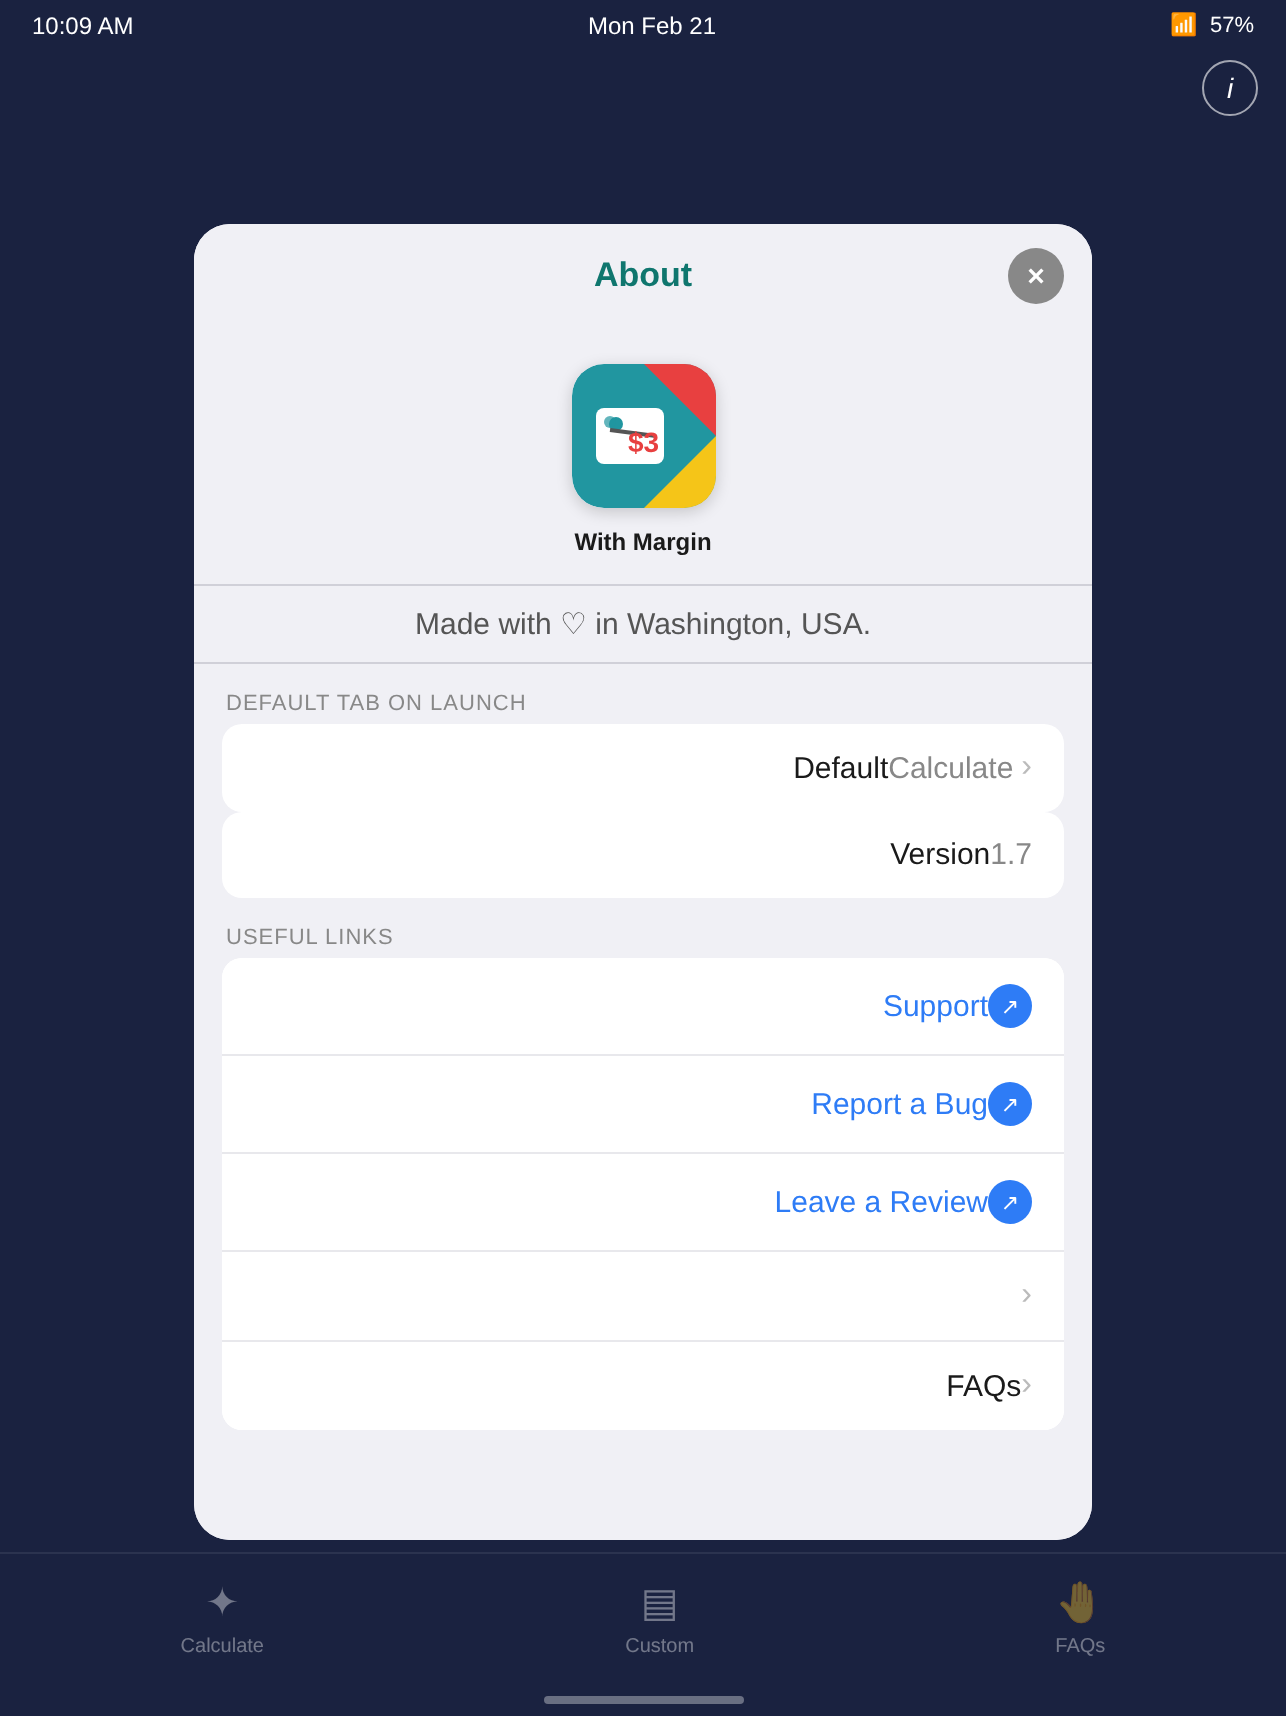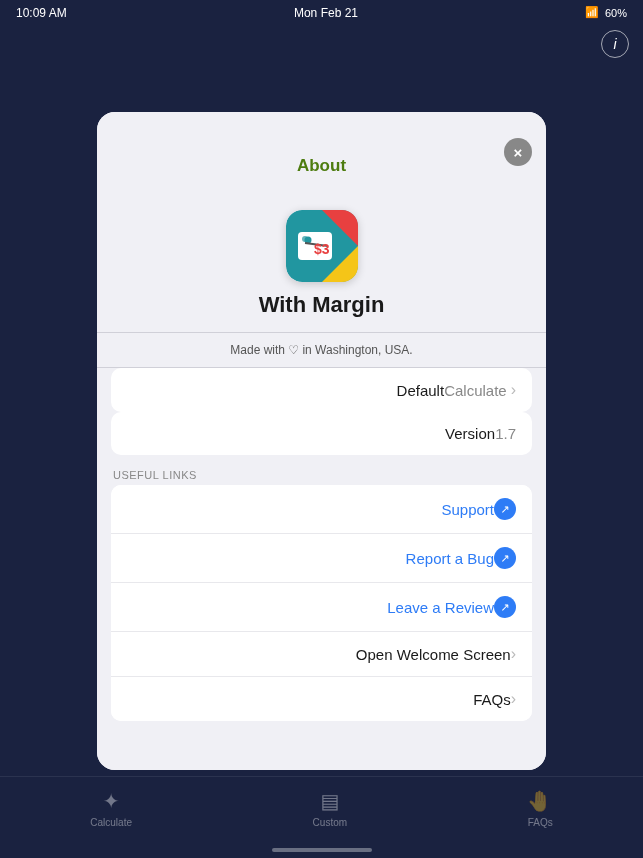--- a/index.html
+++ b/index.html
@@ -72,22 +72,21 @@
       display: flex;
       align-items: center;
       justify-content: center;
       padding: 16px;
       position: relative;
       background: #f0f0f5;
     }
     .modal-title {
       font-size: 17px;
       font-weight: 600;
-      color: #4d7c0f;
-      margin-top: 28px;
+      color: #0f766e;
     }
     .close-btn {
       position: absolute;
       right: 14px;
       top: 50%;
       transform: translateY(-50%);
       width: 28px;
       height: 28px;
       background: #888;
       border-radius: 50%;
@@ -116,37 +115,37 @@
       overflow: hidden;
       position: relative;
       margin-bottom: 10px;
       box-shadow: 0 2px 8px rgba(0,0,0,0.18);
     }
     .app-icon svg {
       width: 72px;
       height: 72px;
     }
     .app-name {
-      font-size: 22px;
+      font-size: 12px;
       font-weight: 600;
       color: #1a1a1a;
     }
 
     
     .divider {
       height: 1px;
       background: #d0d0d8;
       margin: 0 0;
     }
 
     
     .made-with {
       text-align: center;
       padding: 10px 16px;
-      font-size: 12px;
+      font-size: 15px;
       color: #555;
       background: #f0f0f5;
     }
 
     
     .sections-area {
       flex: 1;
       overflow-y: auto;
       background: #f0f0f5;
       padding-bottom: 10px;
@@ -262,21 +261,21 @@
     }
   </style>
 </head>
 <body>
 
 <div class="status-bar">
   <span class="status-time">10:09 AM</span>
   <span class="status-time">Mon Feb 21</span>
   <div class="status-right">
     <span class="wifi-icon">📶</span>
-    <span class="battery-icon">60%</span>
+    <span class="battery-icon">57%</span>
   </div>
 </div>
 
 <div class="info-btn-top">
   <span>i</span>
 </div>
 
 <div class="modal-card">
 
   <div class="modal-header">
@@ -311,20 +310,21 @@
   <div class="divider"></div>
 
   <div class="made-with">
     <span>Made with ♡ in Washington, USA.</span>
   </div>
 
   <div class="divider"></div>
 
   <div class="sections-area">
 
+    <div class="section-label">DEFAULT TAB ON LAUNCH</div>
     <div class="section-group">
       <div class="list-row">
         <span class="row-left">Default</span>
         <div class="row-right">
           <span class="row-right-text">Calculate</span>
           <span class="chevron">›</span>
         </div>
       </div>
     </div>
 
@@ -353,21 +353,20 @@
       </div>
 
       <div class="list-row">
         <span class="row-left link-blue">Leave a Review</span>
         <div class="external-icon">
           <span>↗</span>
         </div>
       </div>
 
       <div class="list-row">
-        <span class="row-left">Open Welcome Screen</span>
         <span class="chevron">›</span>
       </div>
 
       <div class="list-row">
         <span class="row-left">FAQs</span>
         <span class="chevron">›</span>
       </div>
 
     </div>
   </div>

